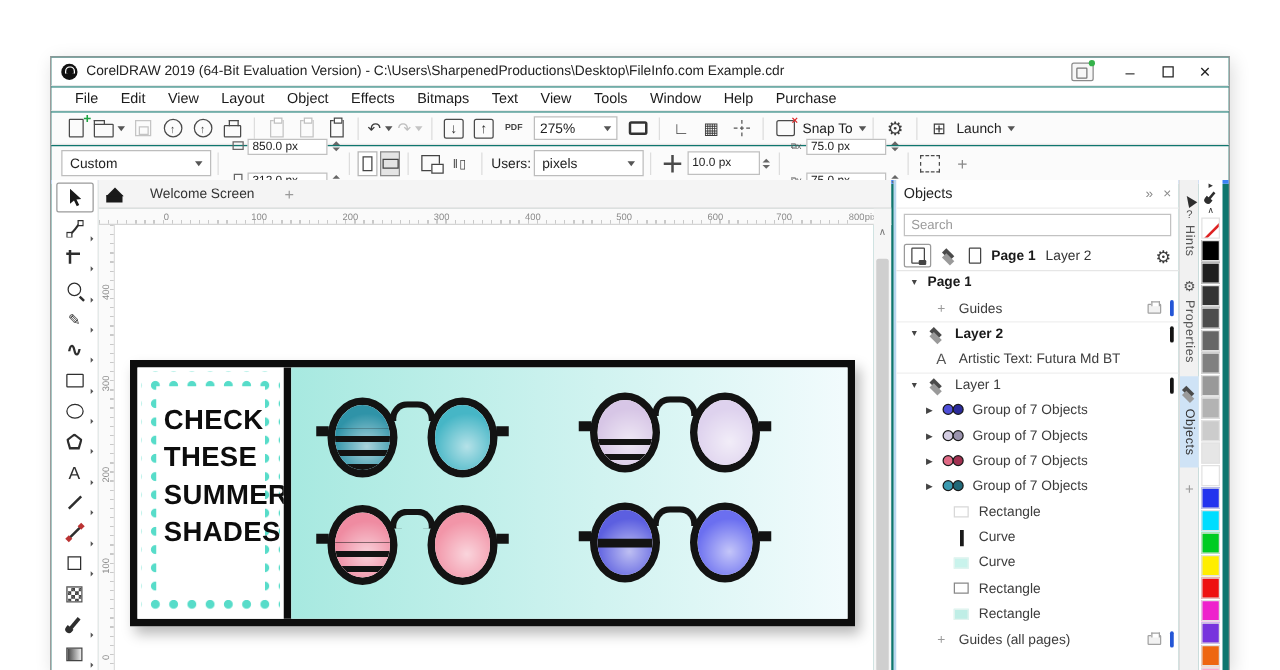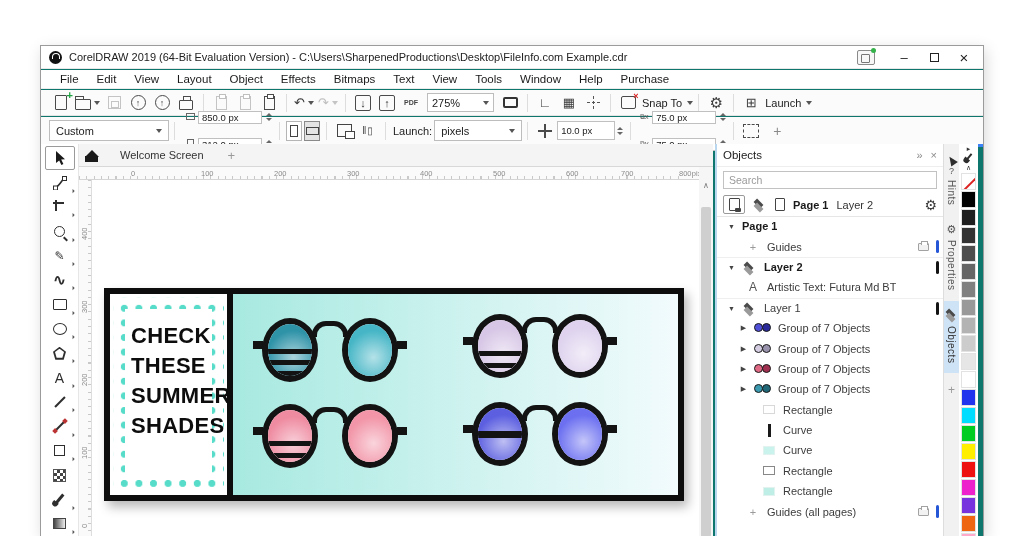--- a/index.html
+++ b/index.html
@@ -392,21 +392,21 @@
       </span>
     <span class="orient pressed">
         <span class="l"></span>
       </span>
     <span class="sep"></span>
     <span class="tbtn">
         <span class="csshape pagespan"></span>
       </span>
     <span class="tbtn" style="font-size:10px;letter-spacing:1px;color:#444">‖▯</span>
     <span class="sep"></span>
-    <span class="lbl">Launch:</span>
+    <span class="lbl">Users:</span>
     <span class="select" style="width:88px">
       <span>pixels</span>
       <span class="dd-arrow"></span>
     </span>
     <span class="sep"></span>
     <span class="tbtn">
         <span class="csshape ic-nudge"></span>
       </span>
     <span class="field" style="height:19px;width:58px">
         <span>10.0 px</span>

